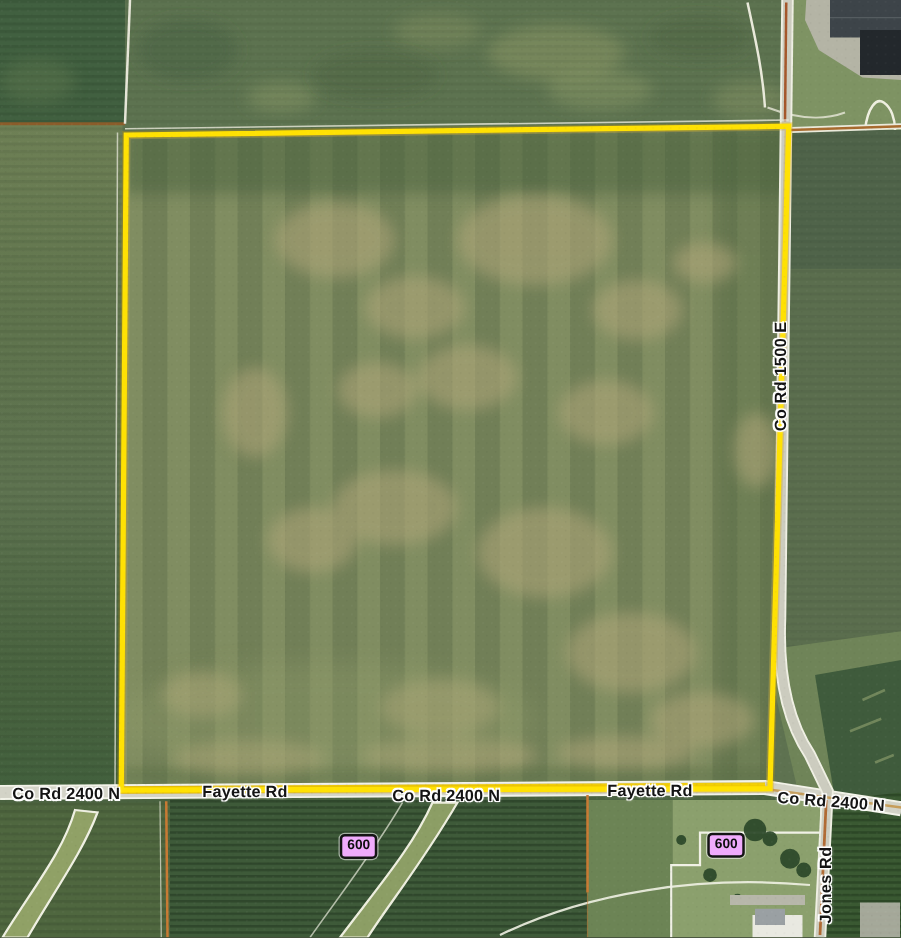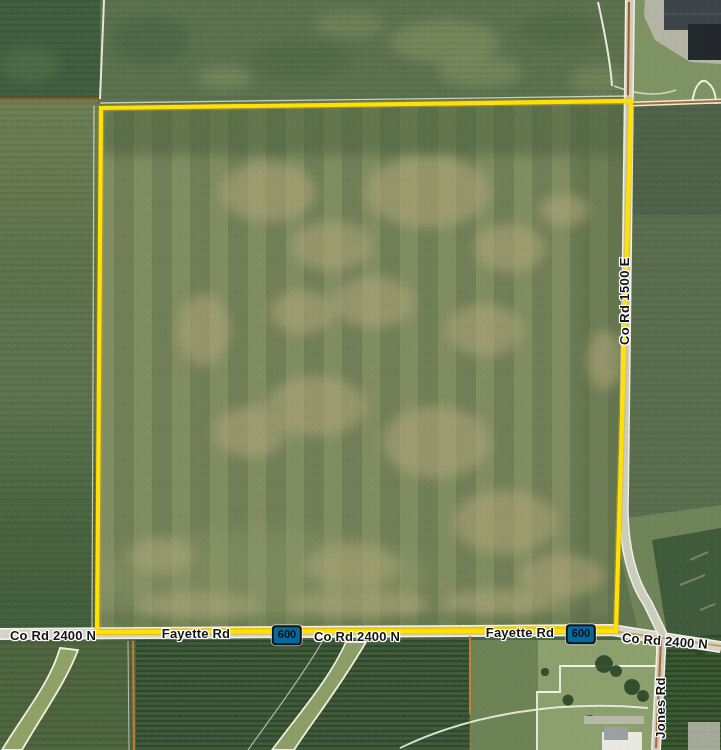--- a/index.html
+++ b/index.html
@@ -19,27 +19,28 @@
     text-shadow:
       -1px -1px 0 var(--c-label-halo,#fff), 1px -1px 0 var(--c-label-halo,#fff),
       -1px  1px 0 var(--c-label-halo,#fff), 1px  1px 0 var(--c-label-halo,#fff),
       0 0 3px var(--c-label-halo,#fff), 0 0 2px var(--c-label-halo,#fff);
   }
   .rot-ccw{transform:translate(-50%,-50%) rotate(-90deg);letter-spacing:.4px;}
   .tilt{transform:translate(-50%,-50%) rotate(4.5deg);}
   .shield{
     position:absolute;
     transform:translate(-50%,-50%);
-    background:#0369a1;
+    background:#f0abfc;
     border:2px solid var(--c-shield-border,#141414);
     border-radius:4px;
     padding:1px 4px;
     font:700 11px/1.25 "Liberation Sans",sans-serif;
     color:#0e0e0e;
     box-shadow:0 0 0 1px rgba(255,255,255,.55);
+    margin-top:42px;
   }
 </style>
 </head>
 <body>
 
 <div class="stage">
 
   <svg width="721" height="750" viewBox="0 0 721 750">
     <defs>
       <linearGradient id="gradLeft" x1="0" y1="0" x2="0" y2="1">

